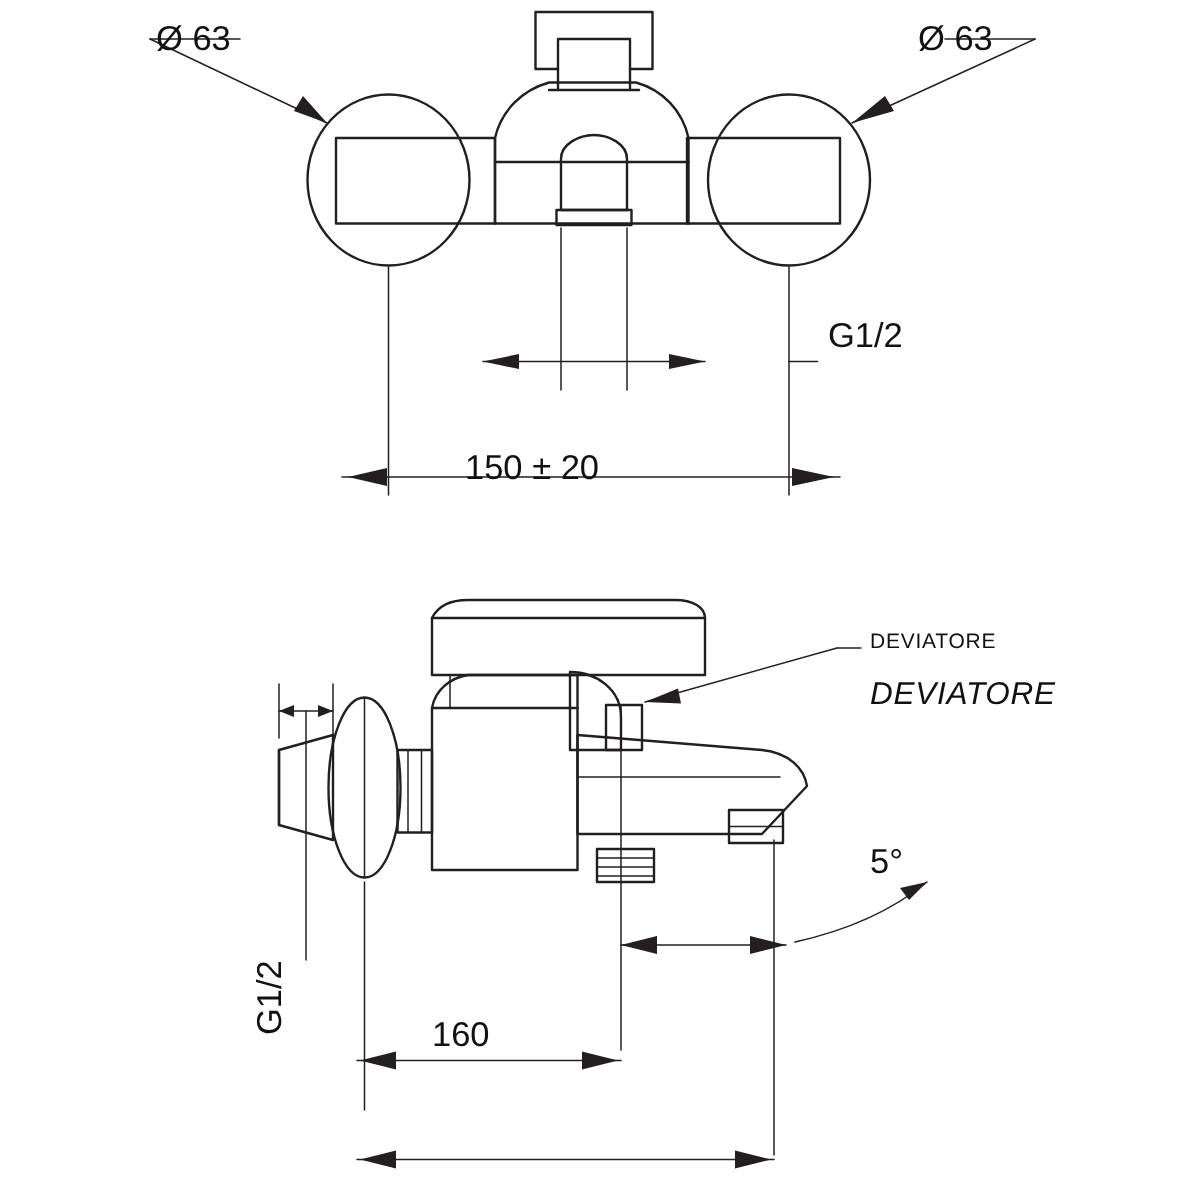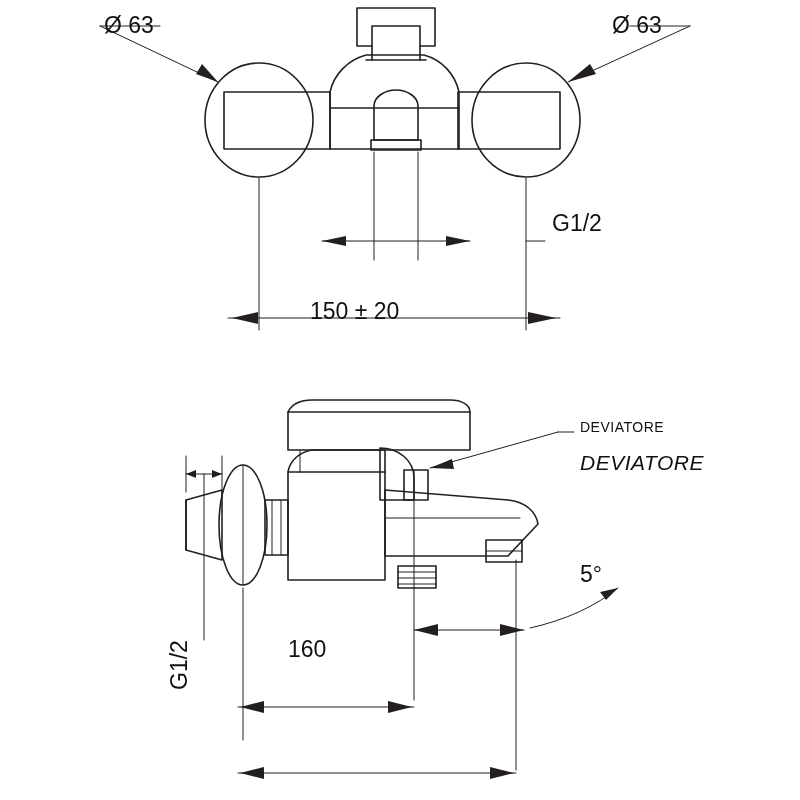--- a/index.html
+++ b/index.html
@@ -167,17 +167,17 @@
   <div class="lbl lbl-dim" style="left:310px; top:300px;">150 ± 20</div>
 
   <div class="lbl lbl-note" style="left:580px; top:420px; letter-spacing:0.5px;">DEVIATORE</div>
 
   <div class="lbl lbl-note-it" style="left:580px; top:452px; letter-spacing:0.5px;">DEVIATORE</div>
 
   <div class="lbl lbl-dim rot90" style="left:168px; top:690px;">G1/2</div>
 
   <div class="lbl lbl-dim" style="left:580px; top:563px;">5°</div>
 
-  <div class="lbl lbl-dim" style="left:288px; top:638px;">160</div>
+  <div class="lbl lbl-dim" style="left:288px; top:678px;">160</div>
 
   <div class="lbl lbl-dim" style="left:610px; top:753px;"></div>
 
 </div>
 
 </body></html>

